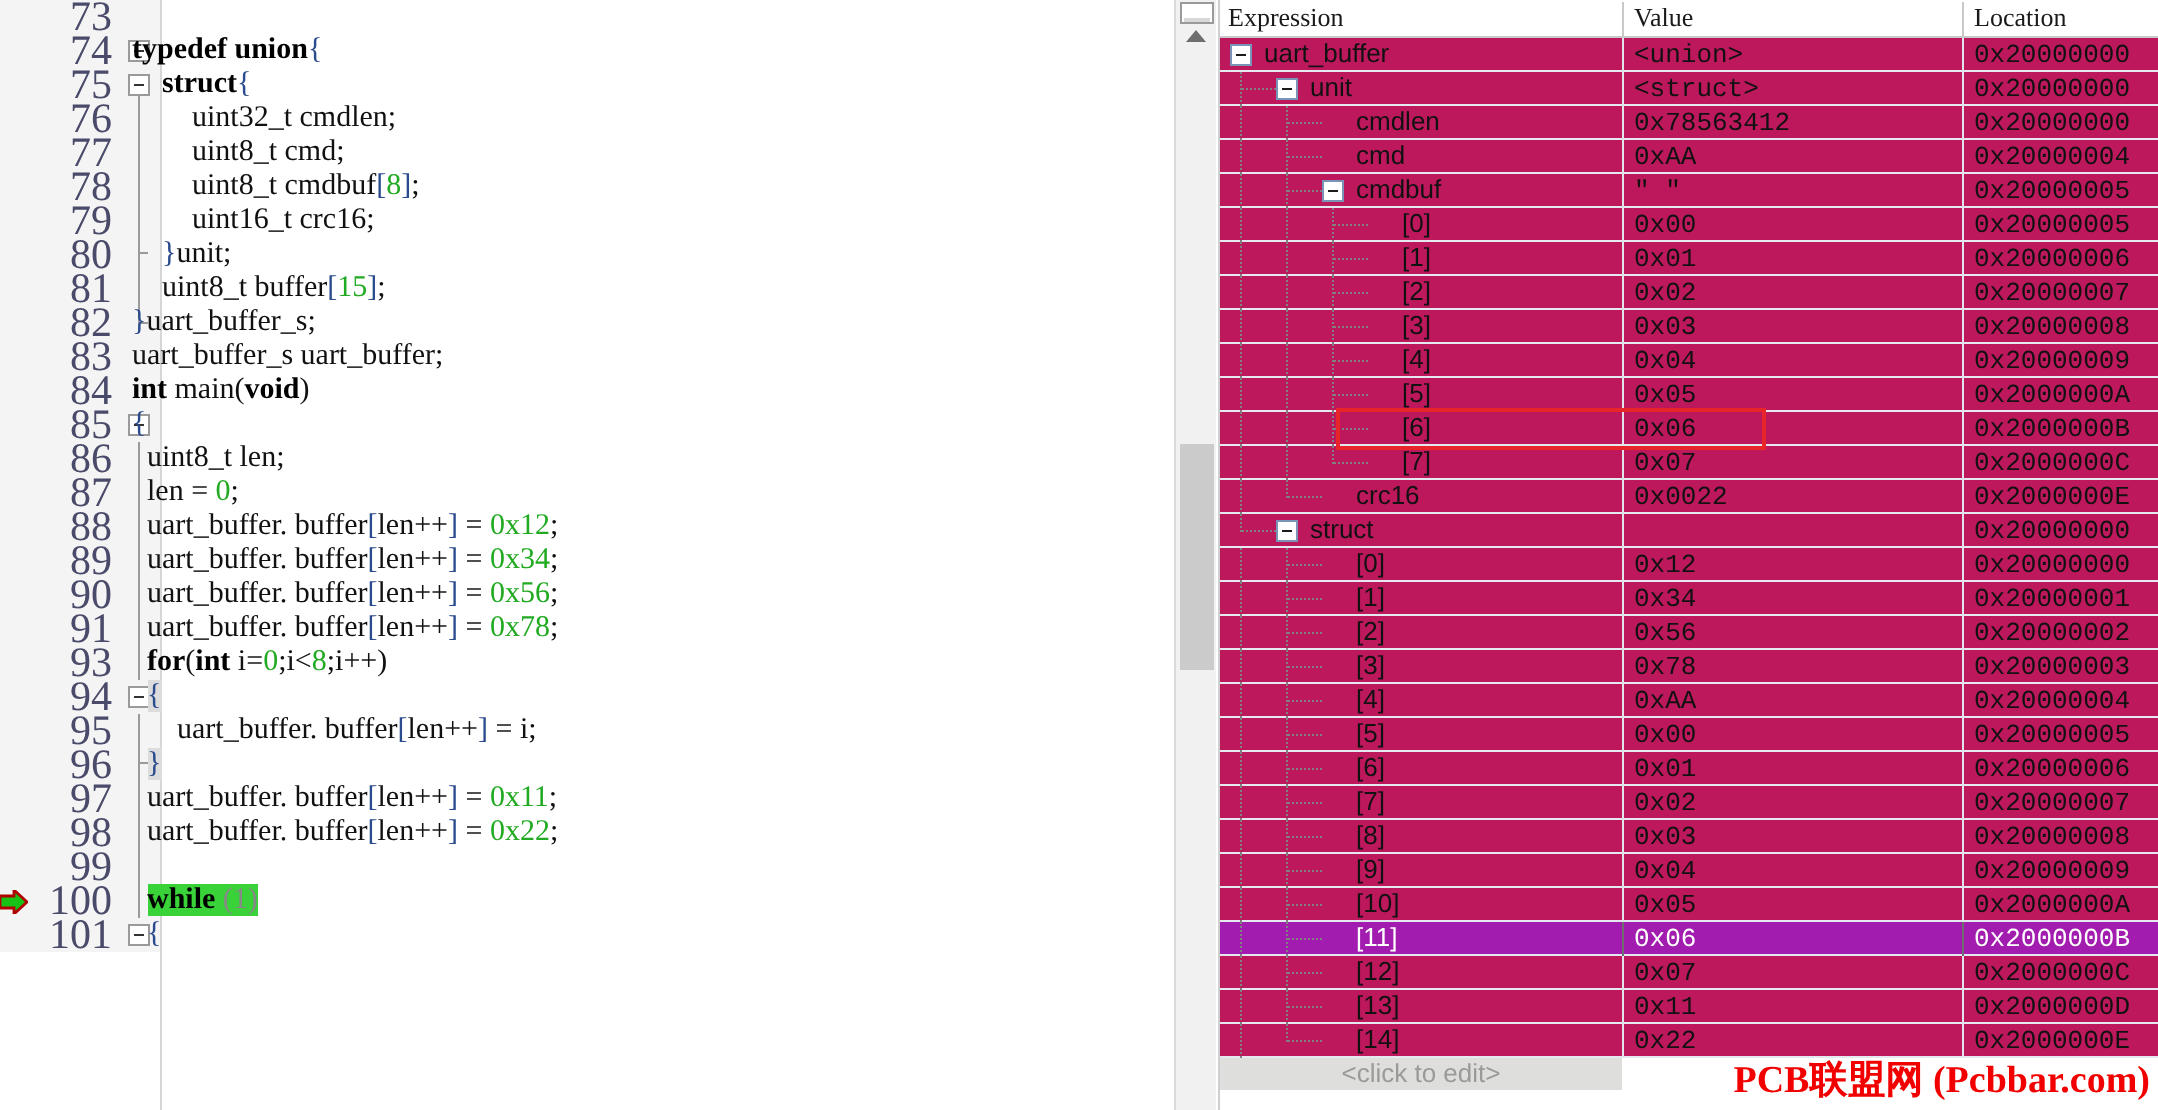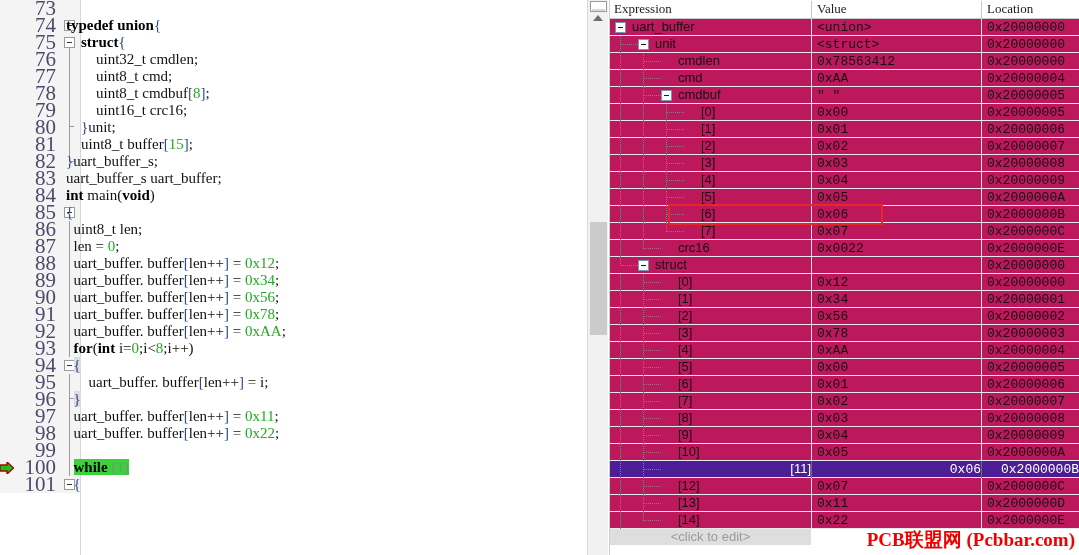--- a/index.html
+++ b/index.html
@@ -206,21 +206,21 @@
     position: relative;
   }
   .wrow {
     position: relative;
     height: 17px;
     line-height: 17px;
     background: #be185d;
     border-bottom: 1px solid #e6e8ef;
     box-sizing: border-box;
   }
-  .wrow.sel { background: #4c1d95; text-align: right; }
+  .wrow.sel { background: #a21caf; }
   .wrow.sel .wexpr, .wrow.sel .wval, .wrow.sel .wloc { color: #ffffff; }
   .wexpr {
     position: absolute;
     left: 0; top: 0;
     width: 201px; height: 16px;
     font-size: 13px;
     color: #111111;
     font-family: "Liberation Sans", sans-serif;
     white-space: nowrap;
     overflow: hidden;
@@ -352,21 +352,20 @@
           <div class="code-row"><div class="gutter">82</div><div class="foldcol"><div class="fold-end"></div></div><div class="code-text"><span class="brk">}</span><span class="pln">uart_buffer_s;</span></div></div>
           <div class="code-row"><div class="gutter">83</div><div class="foldcol"></div><div class="code-text"><span class="pln">uart_buffer_s uart_buffer;</span></div></div>
           <div class="code-row"><div class="gutter">84</div><div class="foldcol"></div><div class="code-text"><span class="kw">int</span><span class="pln"> main(</span><span class="kw">void</span><span class="pln">)</span></div></div>
           <div class="code-row"><div class="gutter">85</div><div class="foldcol"><div class="fold-box"></div></div><div class="code-text"><span class="brk">{</span></div></div>
           <div class="code-row"><div class="gutter">86</div><div class="foldcol"><div class="fold-line"></div></div><div class="code-text"><span class="pln">  uint8_t len;</span></div></div>
           <div class="code-row"><div class="gutter">87</div><div class="foldcol"><div class="fold-line"></div></div><div class="code-text"><span class="pln">  len = </span><span class="num">0</span><span class="pln">;</span></div></div>
           <div class="code-row"><div class="gutter">88</div><div class="foldcol"><div class="fold-line"></div></div><div class="code-text"><span class="pln">  uart_buffer. buffer</span><span class="brk">[</span><span class="pln">len++</span><span class="brk">]</span><span class="pln"> = </span><span class="num">0x12</span><span class="pln">;</span></div></div>
           <div class="code-row"><div class="gutter">89</div><div class="foldcol"><div class="fold-line"></div></div><div class="code-text"><span class="pln">  uart_buffer. buffer</span><span class="brk">[</span><span class="pln">len++</span><span class="brk">]</span><span class="pln"> = </span><span class="num">0x34</span><span class="pln">;</span></div></div>
           <div class="code-row"><div class="gutter">90</div><div class="foldcol"><div class="fold-line"></div></div><div class="code-text"><span class="pln">  uart_buffer. buffer</span><span class="brk">[</span><span class="pln">len++</span><span class="brk">]</span><span class="pln"> = </span><span class="num">0x56</span><span class="pln">;</span></div></div>
           <div class="code-row"><div class="gutter">91</div><div class="foldcol"><div class="fold-line"></div></div><div class="code-text"><span class="pln">  uart_buffer. buffer</span><span class="brk">[</span><span class="pln">len++</span><span class="brk">]</span><span class="pln"> = </span><span class="num">0x78</span><span class="pln">;</span></div></div>
-          <div class="code-row"><div class="gutter">92</div><div class="foldcol"><div class="fold-line"></div></div><div class="code-text"><span class="pln">  uart_buffer. buffer</span><span class="brk">[</span><span class="pln">len++</span><span class="brk">]</span><span class="pln"> = </span><span class="num">0xAA</span><span class="pln">;</span></div></div>
           <div class="code-row"><div class="gutter">93</div><div class="foldcol"><div class="fold-line"></div></div><div class="code-text"><span class="pln">  </span><span class="kw">for</span><span class="pln">(</span><span class="kw">int</span><span class="pln"> i=</span><span class="num">0</span><span class="pln">;i&lt;</span><span class="num">8</span><span class="pln">;i++)</span></div></div>
           <div class="code-row"><div class="gutter">94</div><div class="foldcol"><div class="fold-box"></div></div><div class="code-text"><span class="pln">  </span><span class="brace-hl brk">{</span></div></div>
           <div class="code-row"><div class="gutter">95</div><div class="foldcol"><div class="fold-line"></div></div><div class="code-text"><span class="pln">      uart_buffer. buffer</span><span class="brk">[</span><span class="pln">len++</span><span class="brk">]</span><span class="pln"> = i;</span></div></div>
           <div class="code-row"><div class="gutter">96</div><div class="foldcol"><div class="fold-close"></div><div class="fold-line"></div></div><div class="code-text"><span class="pln">  </span><span class="brace-hl brk">}</span></div></div>
           <div class="code-row"><div class="gutter">97</div><div class="foldcol"><div class="fold-line"></div></div><div class="code-text"><span class="pln">  uart_buffer. buffer</span><span class="brk">[</span><span class="pln">len++</span><span class="brk">]</span><span class="pln"> = </span><span class="num">0x11</span><span class="pln">;</span></div></div>
           <div class="code-row"><div class="gutter">98</div><div class="foldcol"><div class="fold-line"></div></div><div class="code-text"><span class="pln">  uart_buffer. buffer</span><span class="brk">[</span><span class="pln">len++</span><span class="brk">]</span><span class="pln"> = </span><span class="num">0x22</span><span class="pln">;</span></div></div>
           <div class="code-row"><div class="gutter">99</div><div class="foldcol"><div class="fold-line"></div></div><div class="code-text"></div></div>
           <div class="code-row"><div class="gutter">100</div><div class="foldcol"><div class="fold-line"></div></div><svg class="exec-arrow" viewBox="0 0 14 12">
               <path d="M0 3 H7 V0 L13.5 6 L7 12 V9 H0 Z" fill="#15c215" stroke="#b00000" stroke-width="1.4"></path>
             </svg><div class="code-text"><span class="pln">  </span><span class="exec-hl kw">while</span><span class="exec-hl pln"> </span><span class="exec-hl gry">(1)</span></div></div>

